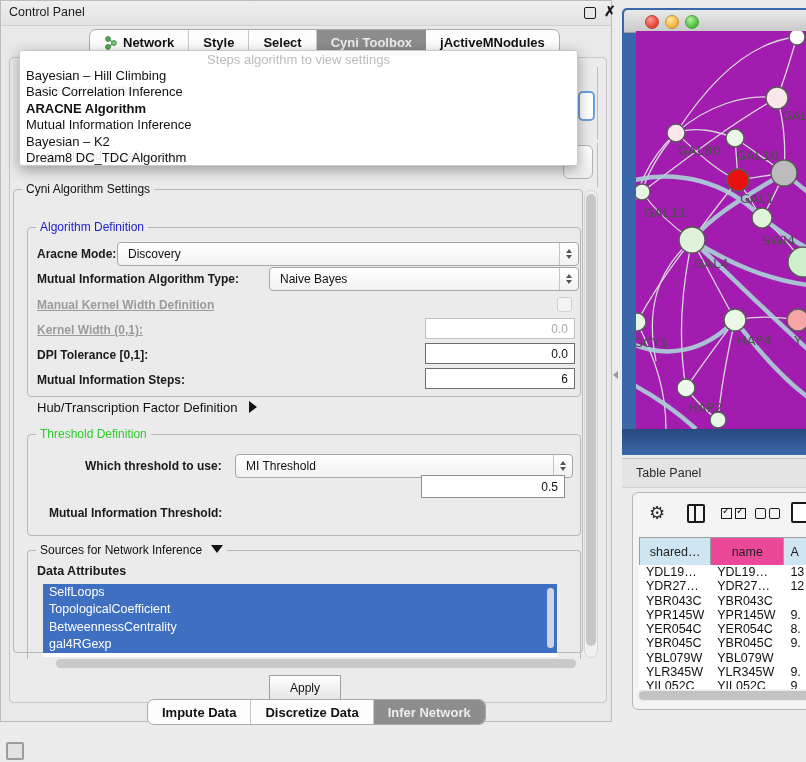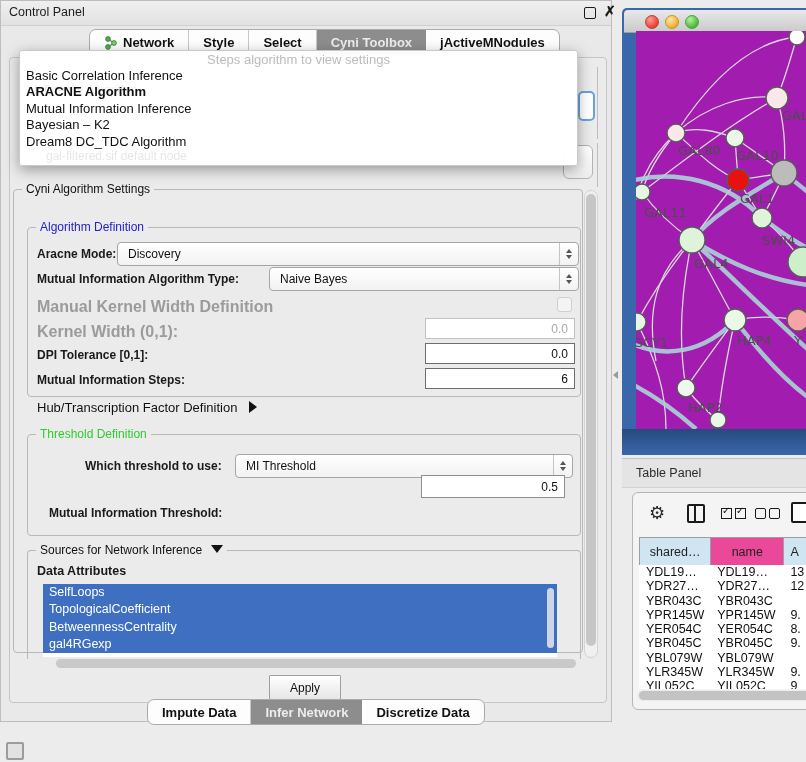--- a/index.html
+++ b/index.html
@@ -1,19 +1,19 @@
 <!DOCTYPE html>
 <html><head>
 <meta charset="utf-8">
 <style>
   html,body{margin:0;padding:0;}
   body{width:806px;height:762px;background:#ececec;font-family:"Liberation Sans",sans-serif;overflow:hidden;position:relative;}
   .abs{position:absolute;}
   .lbl{font-size:12px;font-weight:bold;color:#1a1a1a;}
-  .dislbl{font-size:16px;font-weight:bold;color:#9b9b9b;}
+  .dislbl{font-size:12px;font-weight:bold;color:#9b9b9b;text-decoration:underline;}
   .gbox{border:1px solid #b8b8b8;border-radius:4px;}
   .gtitle{position:absolute;top:-8px;left:8px;background:#ebebeb;padding:0 4px;font-size:12px;}
   .combo{background:linear-gradient(#ffffff,#f2f2f2);border:1px solid #a6a6a6;border-radius:4px;display:flex;align-items:center;font-size:12px;color:#111;}
   .combo .ctext{flex:1;padding-left:10px;}
   .stepper{width:18px;height:100%;display:flex;flex-direction:column;align-items:center;justify-content:center;border-left:1px solid #c4c4c4;gap:2px;}
   .tri-up{width:0;height:0;border-left:3.5px solid transparent;border-right:3.5px solid transparent;border-bottom:4px solid #555;}
   .tri-dn{width:0;height:0;border-left:3.5px solid transparent;border-right:3.5px solid transparent;border-top:4px solid #555;}
   .tri-right{display:inline-block;width:0;height:0;border-top:6px solid transparent;border-bottom:6px solid transparent;border-left:8px solid #111;vertical-align:-1px;margin-left:8px;}
   .tri-down{display:inline-block;width:0;height:0;border-left:6px solid transparent;border-right:6px solid transparent;border-top:8px solid #111;vertical-align:1px;margin-left:6px;}
   .field{background:#fff;border:1px solid #6e6e6e;font-size:12px;color:#111;text-align:right;padding:0 6px;display:flex;align-items:center;justify-content:flex-end;}
@@ -71,20 +71,21 @@
 
   <div class="abs" style="left:596px;top:66px;width:1px;height:72px;background:#bdbdbd;"></div>
   <div class="abs" style="left:596px;top:142px;width:1px;height:44px;background:#bdbdbd;"></div>
   <div class="abs" style="left:577px;top:90px;width:13px;height:26px;background:#fff;border:2.5px solid #6aa1e0;border-radius:5px;"></div>
   <div class="abs" style="left:562px;top:144px;width:28px;height:32px;background:linear-gradient(#fff,#ededed);border:1px solid #b3b3b3;border-radius:6px;"></div>
 
   <div class="abs" style="left:18px;top:49px;width:557px;height:114px;background:rgba(255,255,255,0.97);border:1px solid #c9c9c9;border-radius:3px;box-shadow:0 4px 14px rgba(0,0,0,0.35);z-index:5;overflow:hidden;">
     <div style="text-align:center;color:#bcbcbc;font-size:13px;line-height:16px;padding-top:1px;">Steps algorithm to view settings</div>
     <div class="abs" style="left:14px;top:32px;font-size:12px;color:#000;opacity:0.07;">Inference Algorithm</div>
     <div class="abs" style="left:26px;top:98px;font-size:12px;color:#000;opacity:0.10;">gal-filtered.sif default node</div>
+    <div class="ditem">Bayesian – Hill Climbing</div>
     <div class="ditem">Basic Correlation Inference</div>
     <div class="ditem" style="font-weight:bold;">ARACNE Algorithm</div>
     <div class="ditem">Mutual Information Inference</div>
     <div class="ditem">Bayesian – K2</div>
     <div class="ditem">Dream8 DC_TDC Algorithm</div>
   </div>
 
   <div class="abs gbox" style="left:12px;top:188px;width:568px;height:462px;">
     <span class="gtitle" style="color:#111;">Cyni Algorithm Settings</span>
   </div>
@@ -175,25 +176,25 @@
   </div>
 
   <div class="abs" style="left:268px;top:674px;width:70px;height:23px;background:linear-gradient(#ffffff,#e6e6e6);border:1px solid #9f9f9f;border-radius:1px;display:flex;align-items:center;justify-content:center;font-size:12px;color:#111;">
     <span>Apply</span>
   </div>
 
   <div class="abs seg" style="left:146px;top:698px;height:24px;">
     <div class="s">
       <span>Impute Data</span>
     </div>
+    <div class="s">
+      <span>Discretize Data</span>
+    </div>
     <div class="s active">
       <span>Infer Network</span>
-    </div>
-    <div class="s">
-      <span>Discretize Data</span>
     </div>
   </div>
 </div>
 
 <div class="abs" style="left:613px;top:371px;width:0;height:0;border-top:4px solid transparent;border-bottom:4px solid transparent;border-right:5px solid #9a9a9a;"></div>
 
 <div class="abs" style="left:6px;top:742px;width:14px;height:14px;background:#e2e2e2;border:2px solid #9c9c9c;border-radius:2px;"></div>
 
 <div class="abs" style="left:622px;top:8px;width:184px;height:447px;background:#3a67aa;border-radius:5px 0 0 0;overflow:hidden;">
 

